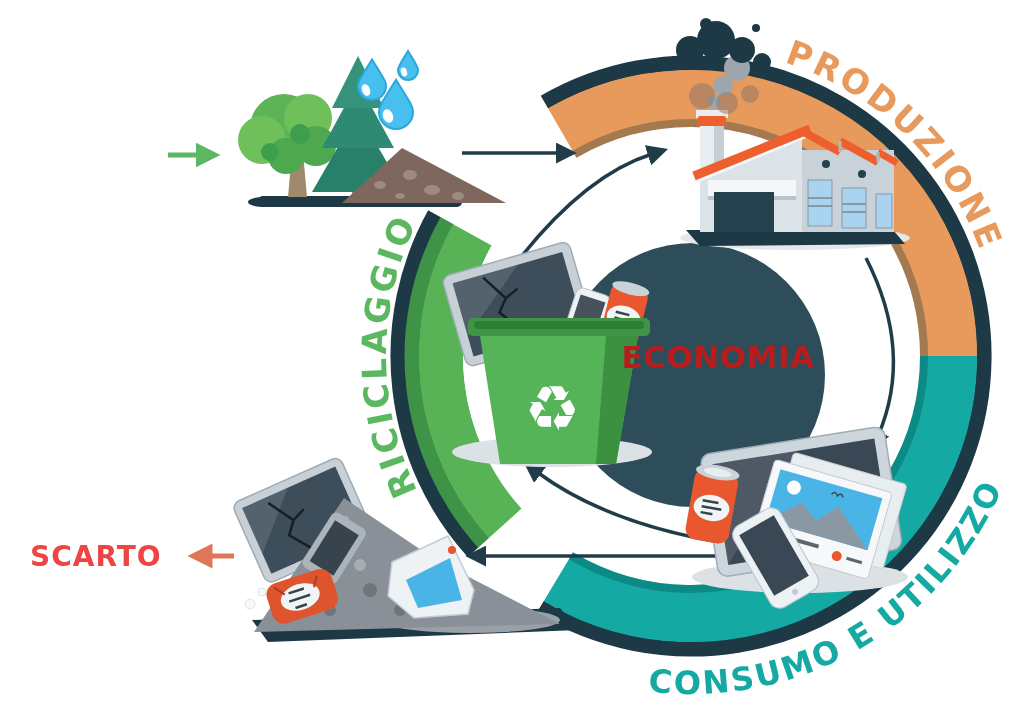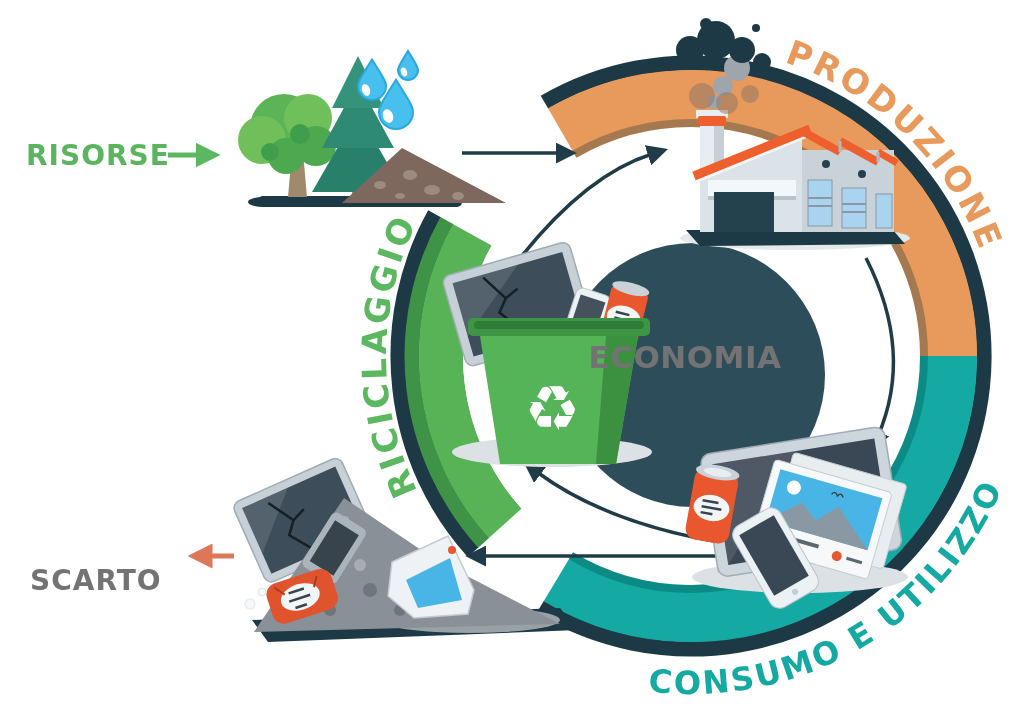--- a/index.html
+++ b/index.html
@@ -2,23 +2,23 @@
 <html><head>
 <meta charset="utf-8">
 <style>
   html,body{margin:0;padding:0;background:#ffffff;}
   .stage{position:relative;width:1024px;height:714px;background:#ffffff;overflow:hidden;
          font-family:"DejaVu Sans",sans-serif;}
   .stage svg{position:absolute;left:0;top:0;}
   .curved{font-family:"DejaVu Sans",sans-serif;font-weight:bold;}
   .side-label{position:absolute;font-weight:bold;font-size:28px;letter-spacing:1px;}
   .risorse{left:26px;top:139px;color:#5BB55E;}
-  .scarto{left:30px;top:540px;color:#737373;margin-top:24px;}
-  .center-title{position:absolute;left:545px;top:341px;width:280px;text-align:center;
-                color:#737373;font-weight:bold;font-size:31px;line-height:1.07;letter-spacing:0.5px;}
+  .scarto{left:30px;top:540px;color:#ef4444;}
+  .center-title{position:absolute;left:578px;top:341px;width:280px;text-align:center;
+                color:#b91c1c;font-weight:bold;font-size:31px;line-height:1.07;letter-spacing:0.5px;}
 </style>
 </head>
 <body>
 
 <div class="stage">
 
 <svg width="1024" height="714" viewBox="0 0 1024 714">
   <defs>
     <marker id="mNavy" viewBox="0 0 10 10" refX="2" refY="5" markerWidth="6" markerHeight="6" orient="auto">
       <path d="M0,0 L10,5 L0,10 Z" fill="#203C49"></path>
@@ -266,16 +266,15 @@
   </text>
   <text class="curved" font-size="34" letter-spacing="3" fill="#5CB860">
     <textPath href="#arcRiciclaggio" startOffset="50%" text-anchor="middle">RICICLAGGIO</textPath>
   </text>
 </svg>
 
 <div class="center-title">
   <div>ECONOMIA</div>
 </div>
 
-<div class="side-label risorse">RISORSE</div>
 <div class="side-label scarto">SCARTO</div>
 
 </div>
 
 </body></html>

